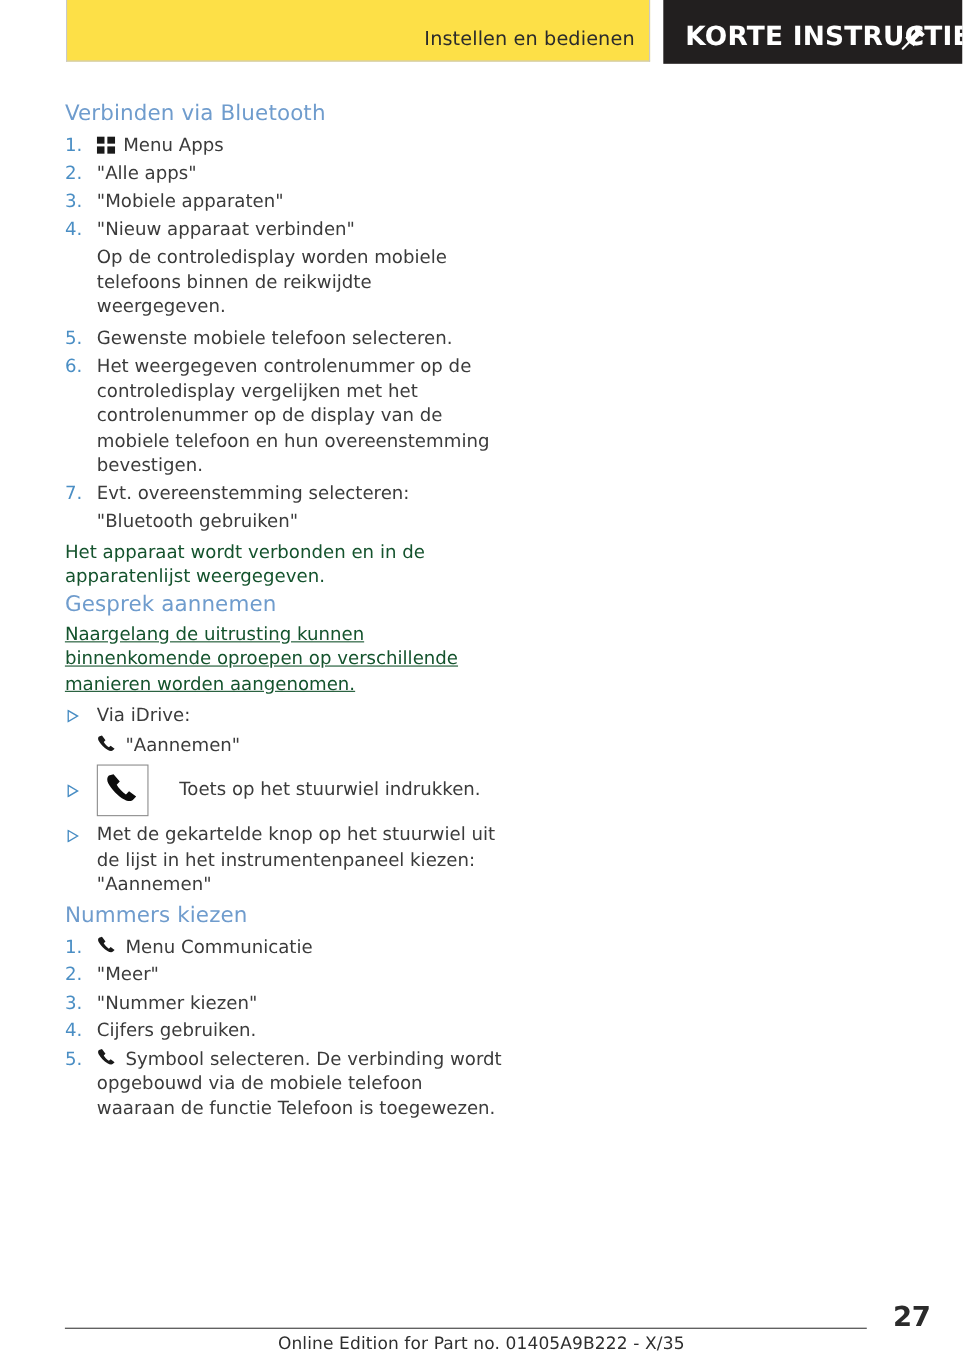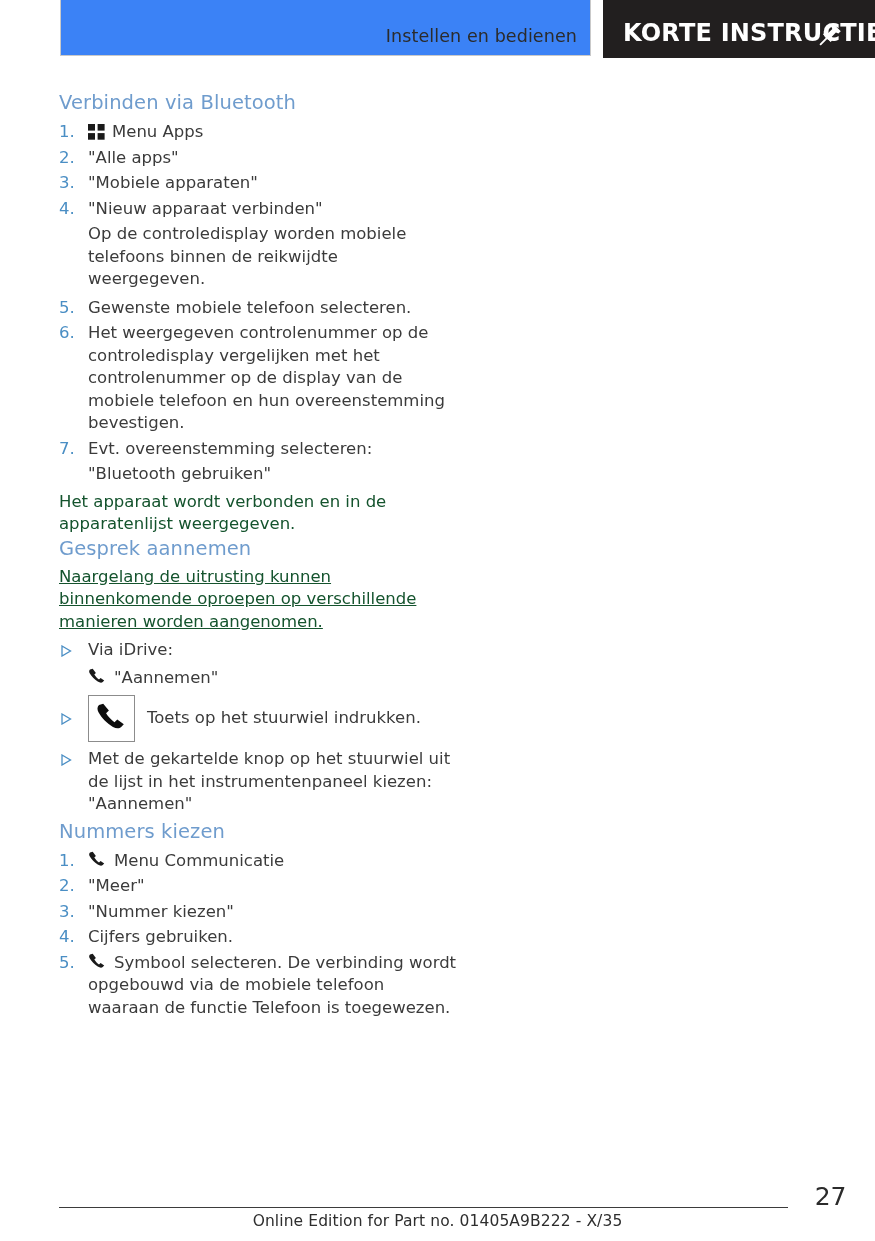--- a/index.html
+++ b/index.html
@@ -26,21 +26,21 @@
   }
   .header-left-box {
     position: absolute;
     left: 60px;
     top: 0;
     width: 531px;
     height: 56px;
     border: 1px solid #c9c9c9;
     border-top: none;
     box-sizing: border-box;
-    background: #3b82f6;
+    background: #fde047;
   }
   .header-left-title {
     position: absolute;
     right: 13px;
     bottom: 9px;
     font-size: 17.5px;
     color: #2b2b2b;
     letter-spacing: 0.1px;
     white-space: nowrap;
   }
@@ -178,21 +178,21 @@
     top: 7px;
     width: 31px;
     height: 31px;
   }
   li.with-box {
     min-height: 50px;
   }
   .boxrow {
     display: flex;
     align-items: center;
-    gap: 12px;
+    gap: 28px;
   }
 
   
   .subline {
     padding-left: 29px;
     font-size: 16.5px;
     line-height: 22.5px;
     color: #3b3b3b;
   }
   .icon-line {
@@ -220,21 +220,21 @@
     text-align: center;
     font-size: 15.5px;
     color: #2e2e2e;
     letter-spacing: 0.1px;
   }
   .page-number {
     position: absolute;
     right: 29px;
     top: 1182px;
     font-size: 25px;
-    font-weight: normal;
+    font-weight: bold;
     color: #2b2b2b;
     letter-spacing: -0.3px;
   }
 </style>
 </head>
 <body>
 
 <div class="header">
   <div class="header-left-box">
     <div class="header-left-title">Instellen en bedienen</div>

